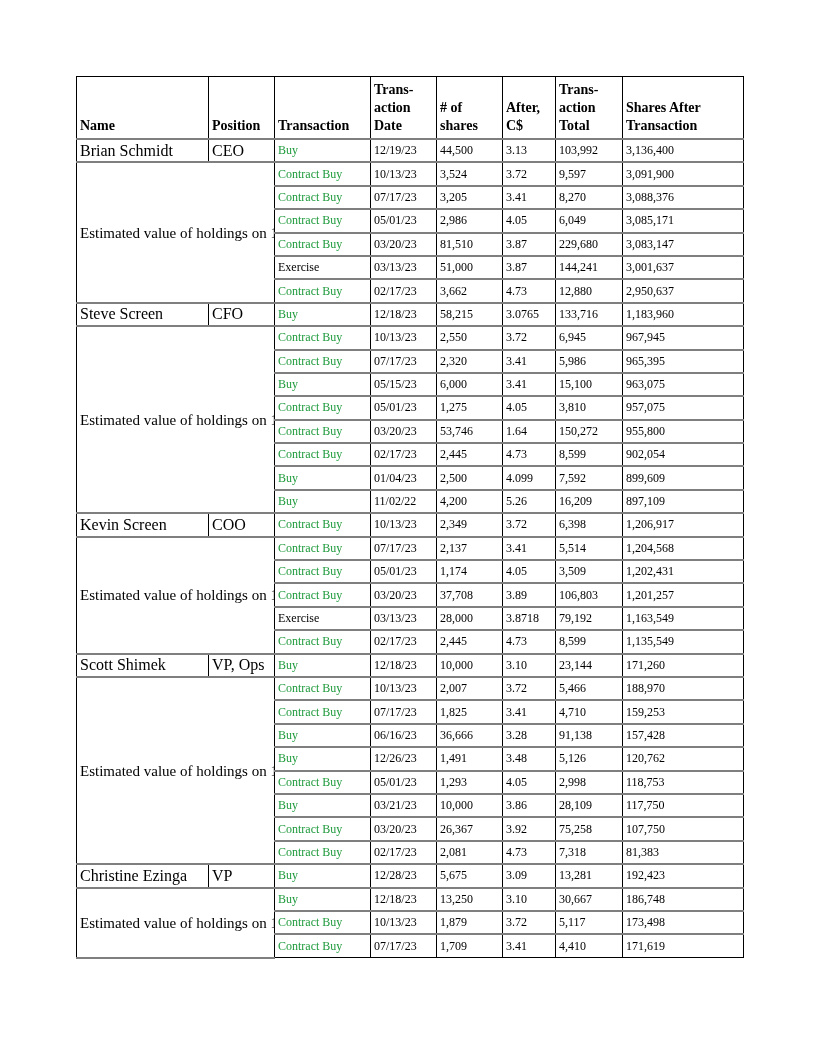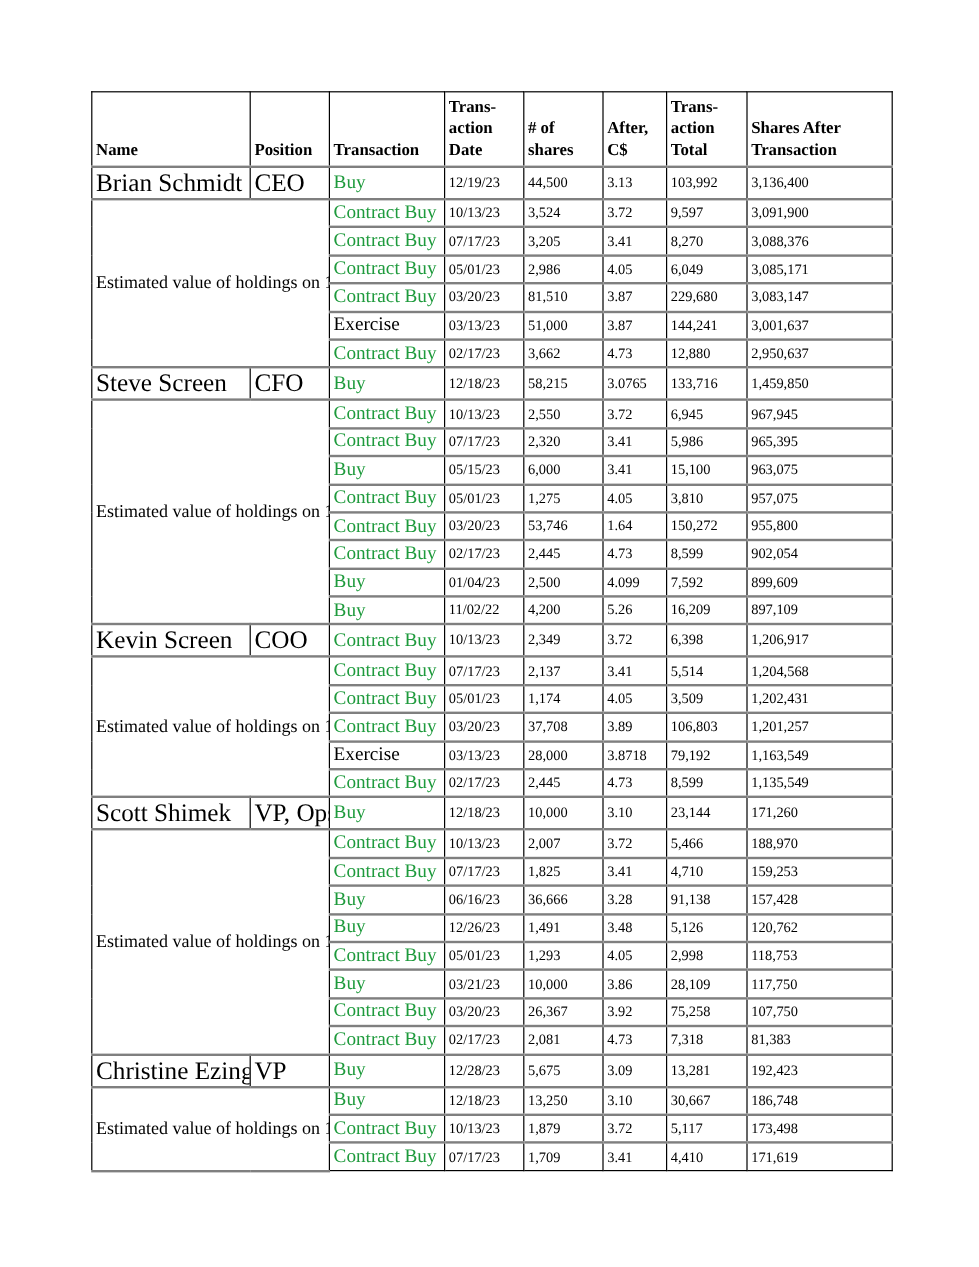--- a/index.html
+++ b/index.html
@@ -24,23 +24,23 @@
     table.insider thead th {
       font-weight: bold;
       font-size: 14px;
       line-height: 18px;
       vertical-align: bottom;
       height: 58px;
       padding-bottom: 3px;
       white-space: normal;
       border-top: 1px solid #000;
     }
-    td.name-cell, td.pos-cell { font-size: 21px; }
+    td.name-cell, td.pos-cell { font-size: 16px; }
     td.est-cell { font-size: 15px; vertical-align: top; white-space: normal; line-height: 18px; padding-top: 2px; }
-    td.tx { font-size: 16px; }
+    td.tx { font-size: 12px; }
     td.tx.green { color: #1e9a3c; }
     td.num { font-size: 12px; }
     tr.r { height: 23.4px; }
     tr.last td { border-bottom: 1px solid #000; }
   </style>
 </head>
 <body>
 
 <table class="insider">
   <colgroup>
@@ -126,21 +126,21 @@
         <td class="num">2,950,637</td>
       </tr>
       <tr class="r">
         <td class="name-cell">Steve Screen</td>
         <td class="pos-cell">CFO</td>
         <td class="tx green" style="color: rgb(30, 154, 60);">Buy</td>
         <td class="num">12/18/23</td>
         <td class="num">58,215</td>
         <td class="num">3.0765</td>
         <td class="num">133,716</td>
-        <td class="num">1,459,850</td>
+        <td class="num">1,183,960</td>
       </tr>
       <tr class="r">
         <td class="est-cell" colspan="2" rowspan="8">Estimated value of holdings on 12/31/2023: C$3.2 million</td>
         <td class="tx green" style="color: rgb(30, 154, 60);">Contract Buy</td>
         <td class="num">10/13/23</td>
         <td class="num">2,550</td>
         <td class="num">3.72</td>
         <td class="num">6,945</td>
         <td class="num">967,945</td>
       </tr>

